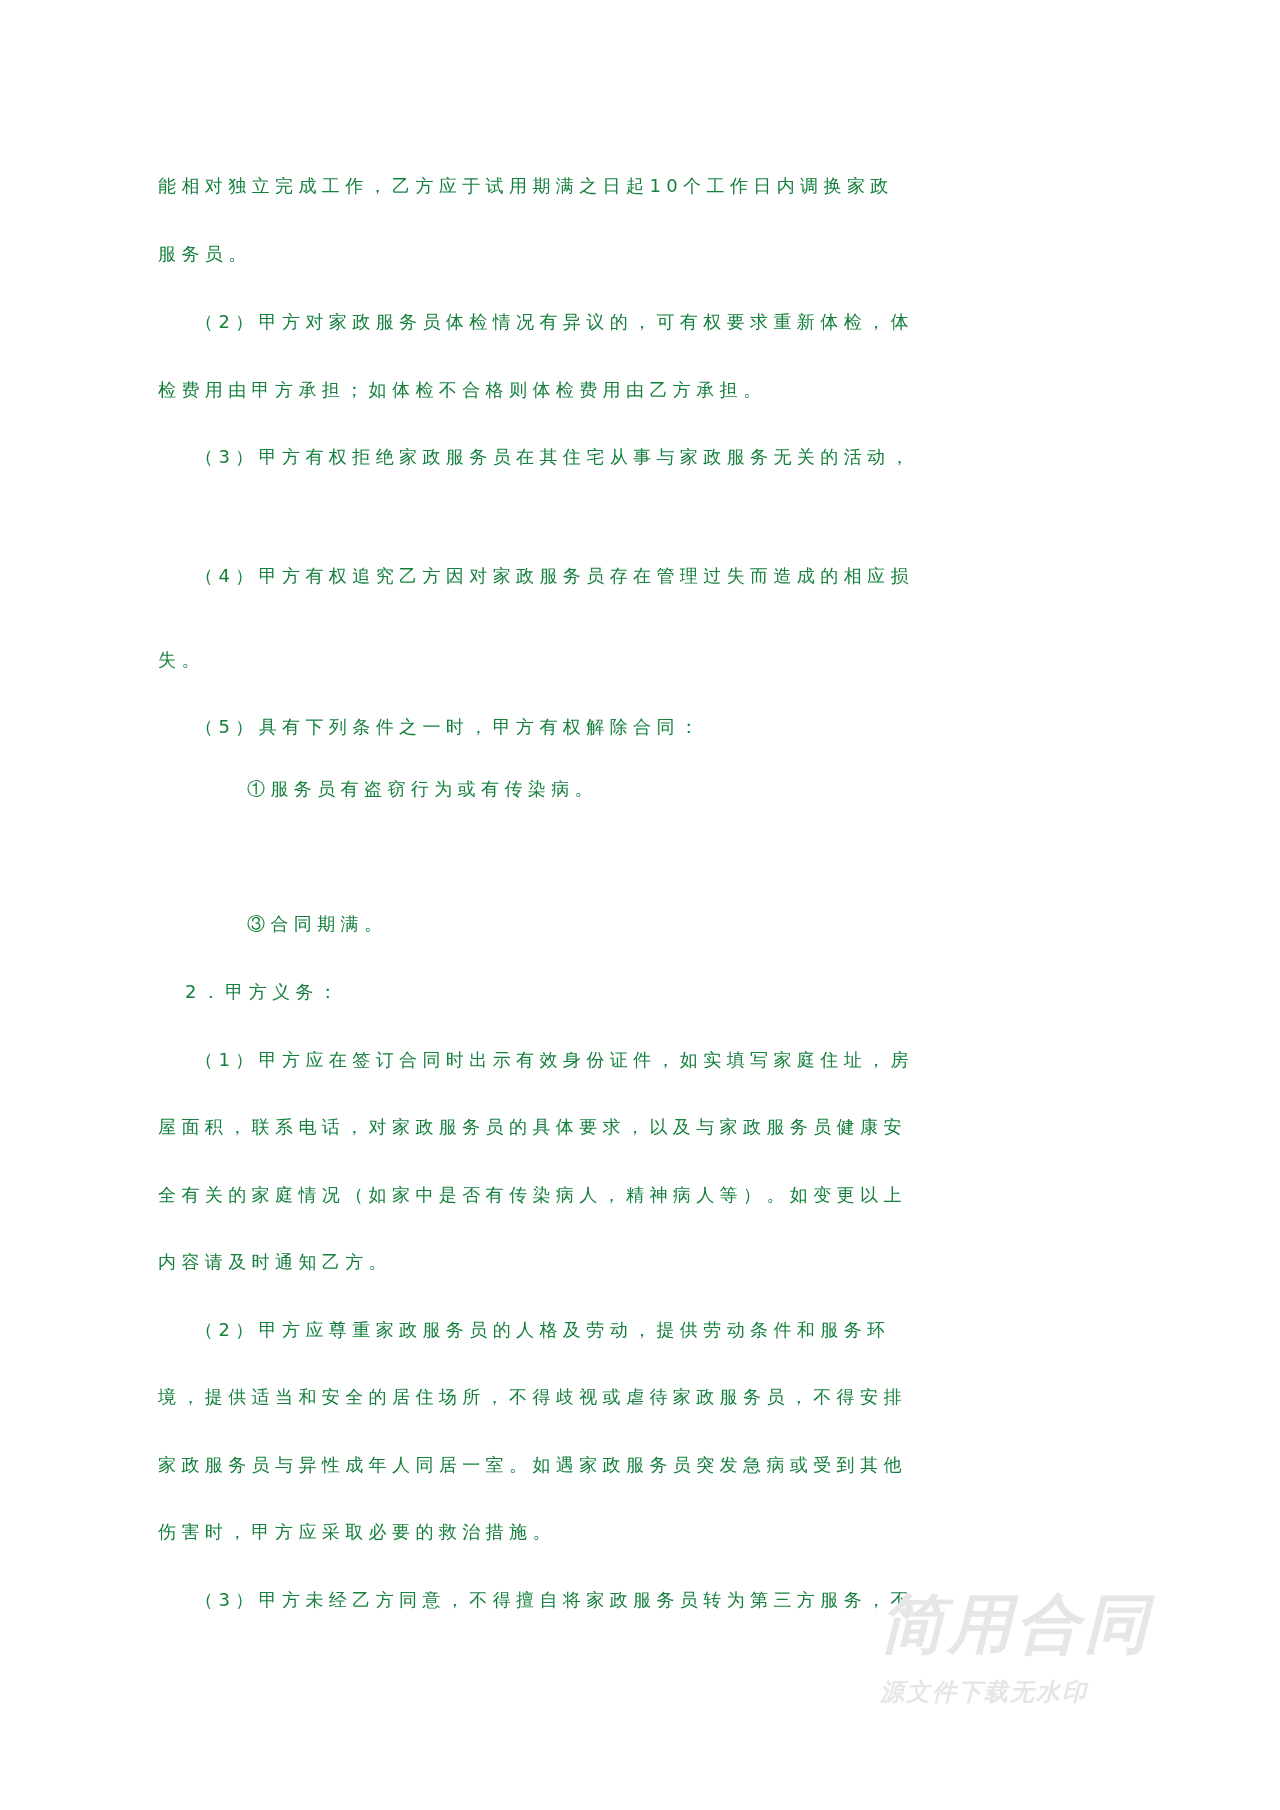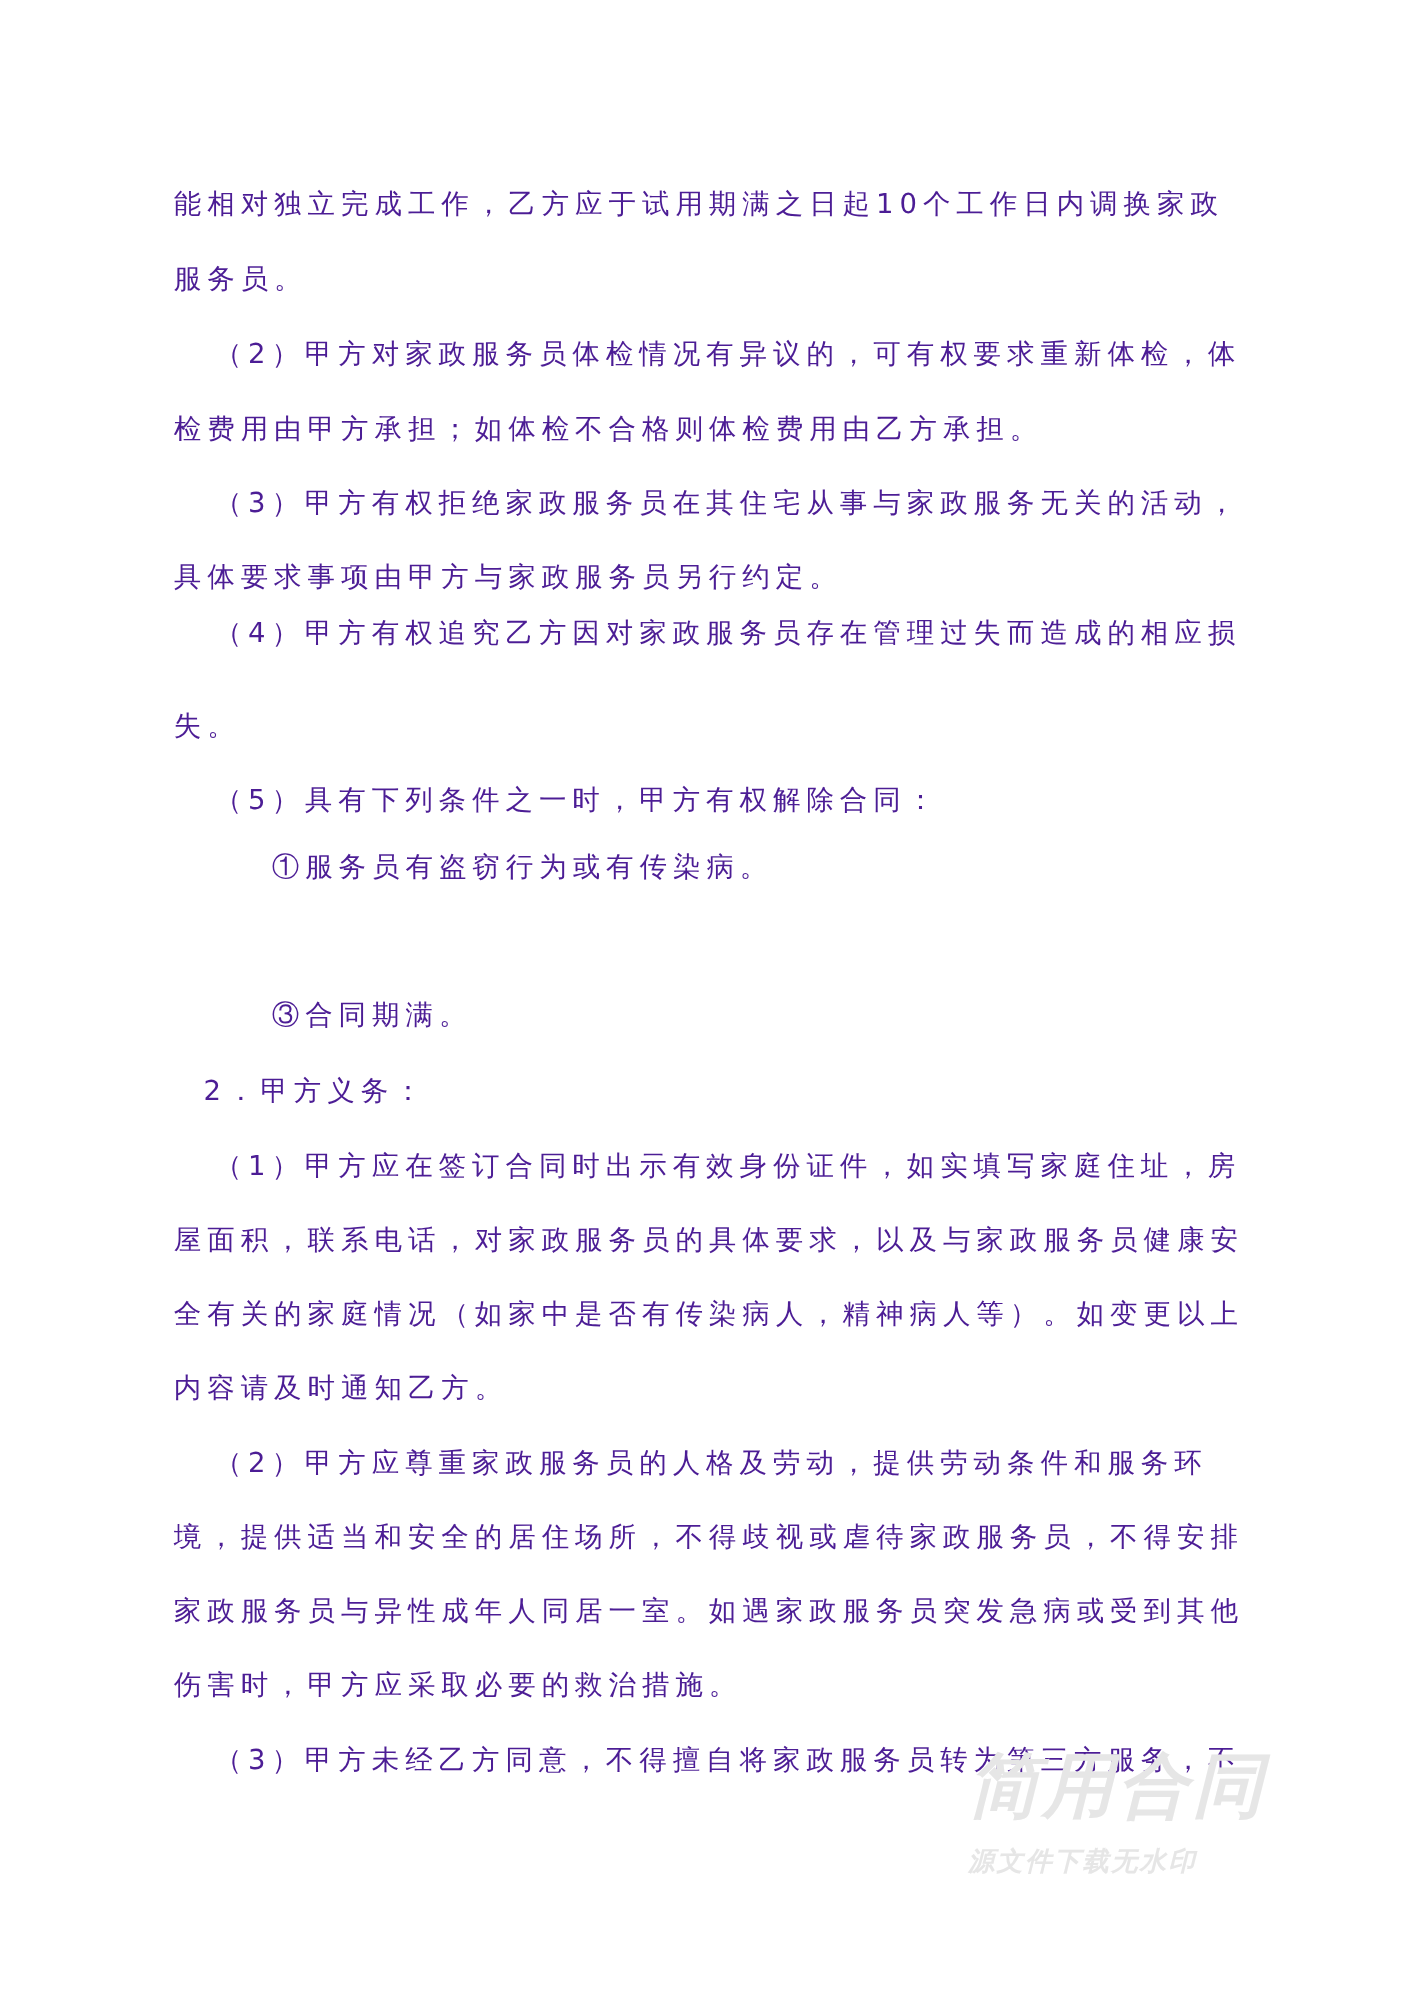--- a/index.html
+++ b/index.html
@@ -4,23 +4,23 @@
 <style>
   html, body { margin: 0; padding: 0; background: #ffffff; }
   body { width: 1280px; height: 1810px; position: relative; overflow: hidden; }
   .page { position: absolute; left: 0; top: 0; width: 1280px; height: 1810px; background: #ffffff; }
   .line {
     position: absolute;
     left: 158px;
     height: 34px;
     line-height: 34px;
     font-family: "DejaVu Sans", sans-serif;
-    font-size: 25px;
+    font-size: 18px;
     letter-spacing: 5.4px;
-    color: #4c1d95;
+    color: #15803d;
     white-space: nowrap;
   }
   .indent1 { left: 195px; }
   .indent-sec { left: 185px; }
   .indent2 { left: 247px; font-family: Liberation Mono, monospace; }
   .watermark {
     position: absolute;
     left: 880px;
     top: 1588px;
     width: 300px;
@@ -35,21 +35,20 @@
 </style>
 </head>
 <body>
 
 <div class="page">
   <div class="line" style="top:169px">能相对独立完成工作，乙方应于试用期满之日起10个工作日内调换家政</div>
   <div class="line" style="top:237px">服务员。</div>
   <div class="line indent1" style="top:305px">（2）甲方对家政服务员体检情况有异议的，可有权要求重新体检，体</div>
   <div class="line" style="top:373px">检费用由甲方承担；如体检不合格则体检费用由乙方承担。</div>
   <div class="line indent1" style="top:440px">（3）甲方有权拒绝家政服务员在其住宅从事与家政服务无关的活动，</div>
-  <div class="line" style="top:508px">具体要求事项由甲方与家政服务员另行约定。</div>
   <div class="line indent1" style="top:559px">（4）甲方有权追究乙方因对家政服务员存在管理过失而造成的相应损</div>
   <div class="line" style="top:643px">失。</div>
   <div class="line indent1" style="top:710px">（5）具有下列条件之一时，甲方有权解除合同：</div>
   <div class="line indent2" style="top:773px">①服务员有盗窃行为或有传染病。</div>
   <div class="line indent2" style="top:908px">③合同期满。</div>
   <div class="line indent-sec" style="top:975px">2．甲方义务：</div>
   <div class="line indent1" style="top:1043px">（1）甲方应在签订合同时出示有效身份证件，如实填写家庭住址，房</div>
   <div class="line" style="top:1110px">屋面积，联系电话，对家政服务员的具体要求，以及与家政服务员健康安</div>
   <div class="line" style="top:1178px">全有关的家庭情况（如家中是否有传染病人，精神病人等）。如变更以上</div>
   <div class="line" style="top:1245px">内容请及时通知乙方。</div>

